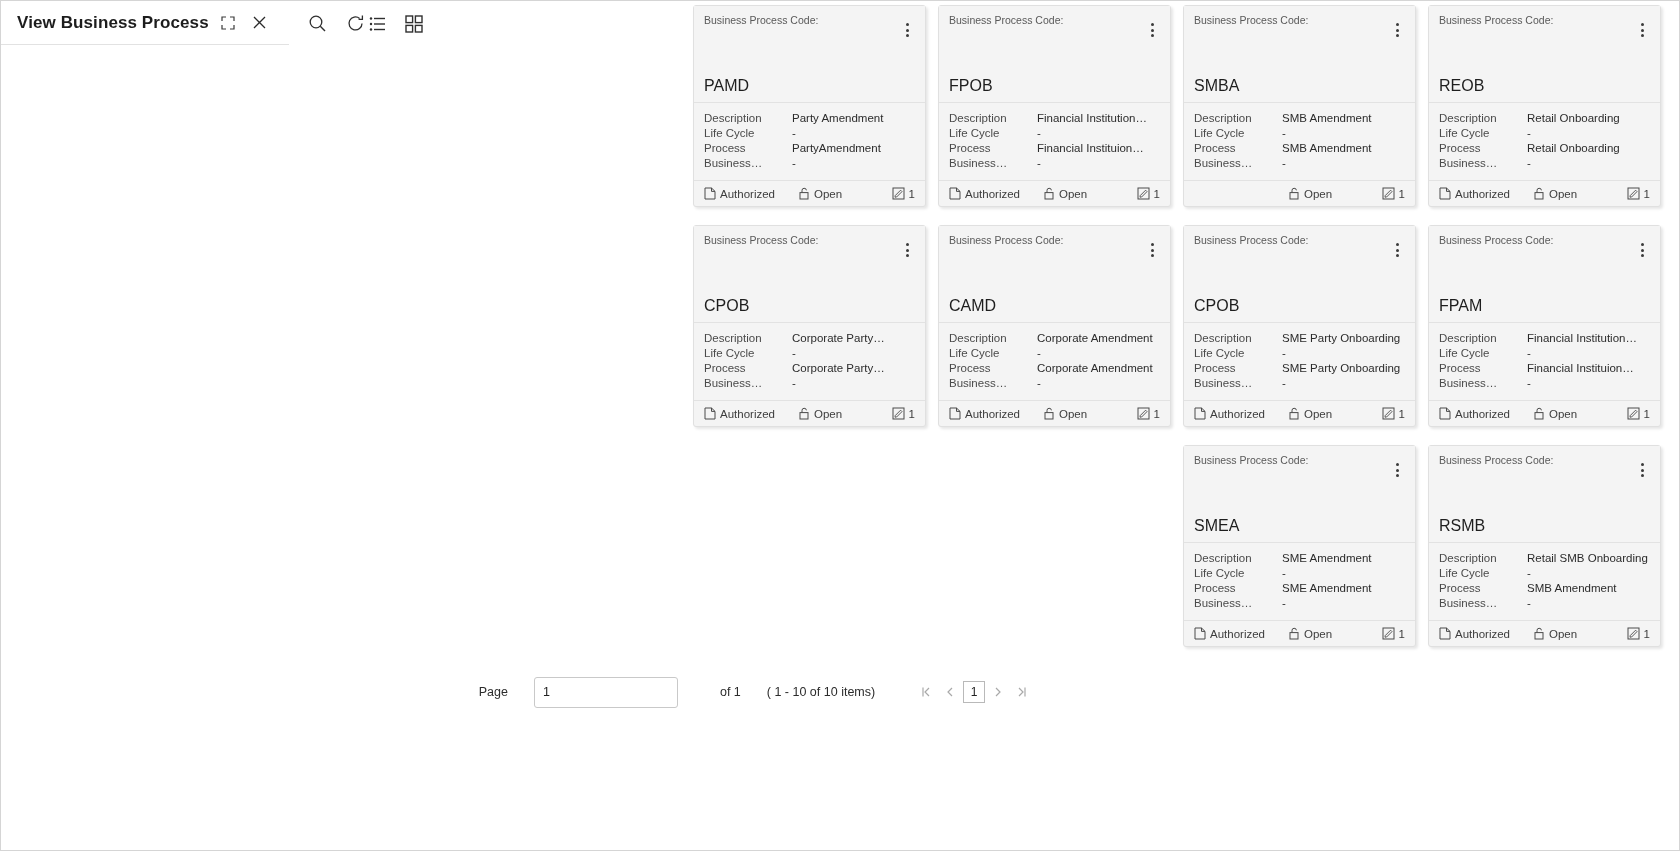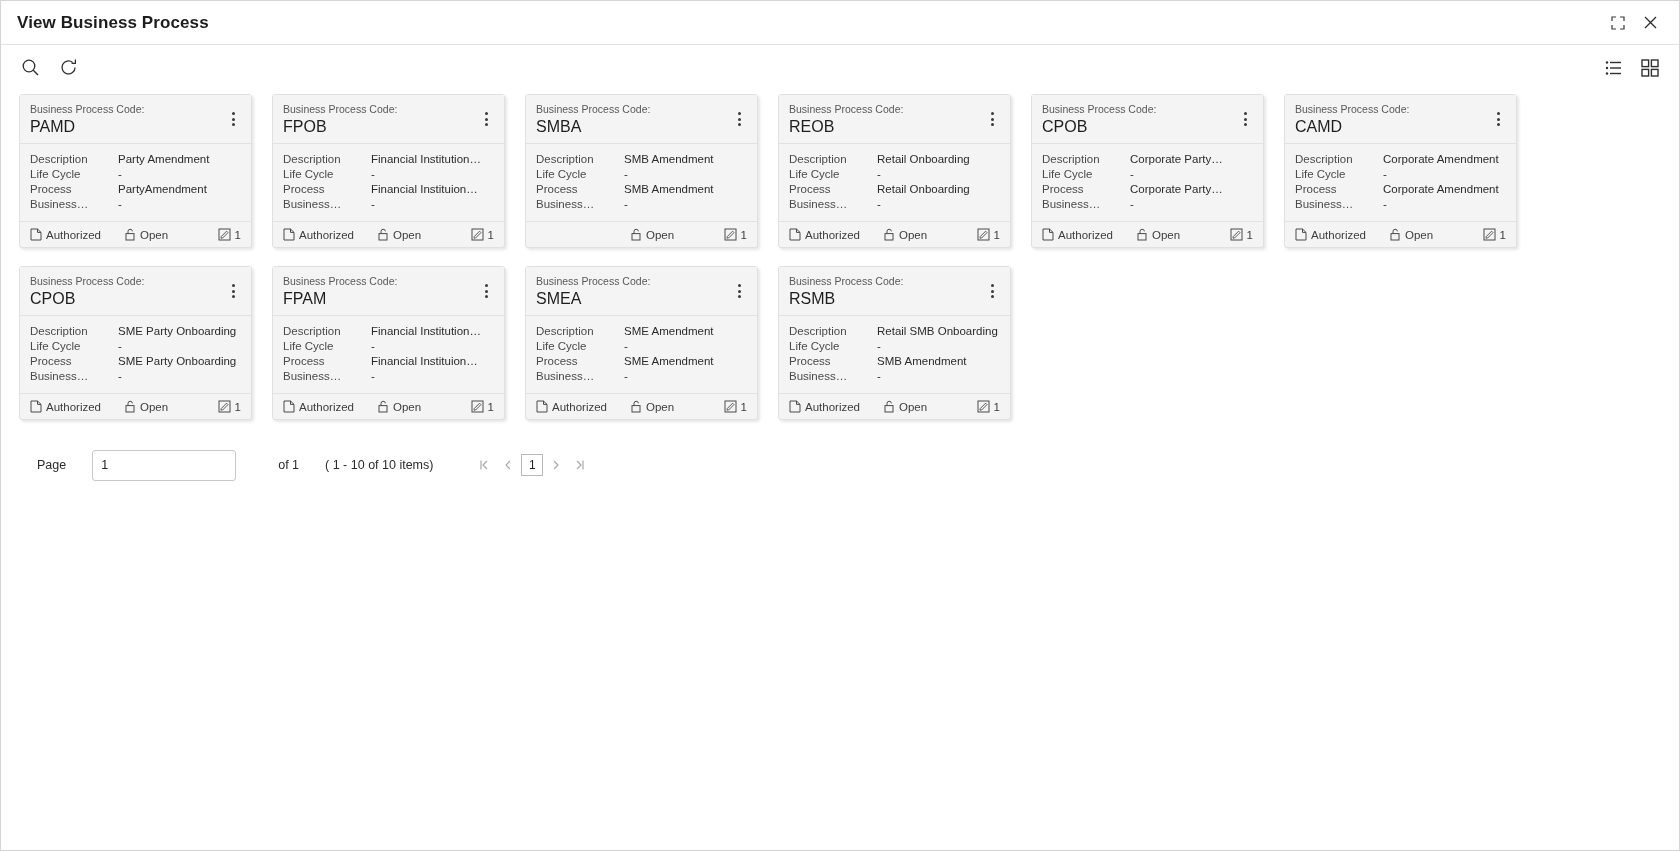--- a/index.html
+++ b/index.html
@@ -7,21 +7,21 @@
     margin: 0; padding: 0;
     width: 1680px; height: 851px;
     background: #ffffff;
     font-family: "Liberation Sans", sans-serif;
     overflow: hidden;
   }
   .window {
     width: 1680px; height: 851px;
     background: #ffffff;
     border: 1px solid #d5d5d5;
-    display: flex; flex-direction: column;
+    display: flex; flex-direction: row;
     position: relative;
   }
   
   .titlebar {
     height: 44px; min-height: 44px;
     border-bottom: 1px solid #e2e2e2;
     display: flex; align-items: center;
     padding: 0 16px;
     background: #ffffff;
   }
@@ -53,22 +53,23 @@
   
   .content {
     flex: 1;
     padding: 4px 18px 0 18px;
     position: relative;
     overflow: hidden;
   }
   .grid {
     display: flex;
     flex-wrap: wrap;
-    gap: 18px 20px;
+    gap: 18px 12px;
     align-content: flex-start;
+    justify-content: flex-end;
   }
   .card {
     width: 233px;
     background: #f4f4f4;
     border: 1px solid #e0e0e0;
     border-radius: 3px;
     box-shadow: 2px 2px 3px rgba(0,0,0,0.10);
     display: flex; flex-direction: column;
     font-size: 11px;
   }
@@ -77,21 +78,21 @@
     display: flex; align-items: flex-start;
     border-bottom: 1px solid #e2e2e2;
     background: #f4f4f4;
   }
   .card-head-texts { flex: 1; min-width: 0; }
   .card-label {
     font-size: 10.5px; color: #595959; line-height: 14px;
   }
   .card-code {
     font-size: 16px; color: #1e1e1e; line-height: 21px;
-    white-space: nowrap; overflow: hidden; text-overflow: ellipsis;
+    white-space: nowrap; overflow: hidden; text-overflow: ellipsis; margin-top: 48px;
   }
   .kebab {
     width: 16px; height: 26px;
     display: flex; flex-direction: column; align-items: center; justify-content: center;
     gap: 2.5px; cursor: pointer; margin-top: 4px;
   }
   .kebab i {
     display: block; width: 3px; height: 3px; border-radius: 50%;
     background: #3a3a3a;
   }

